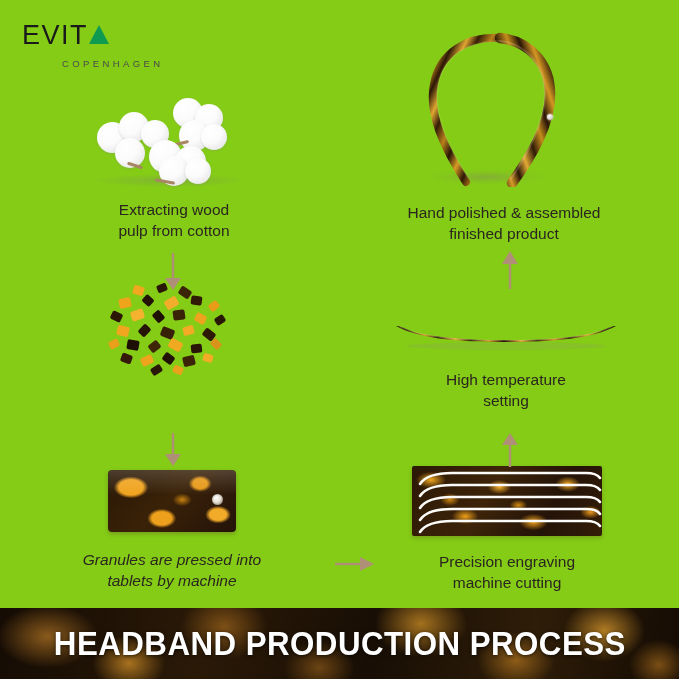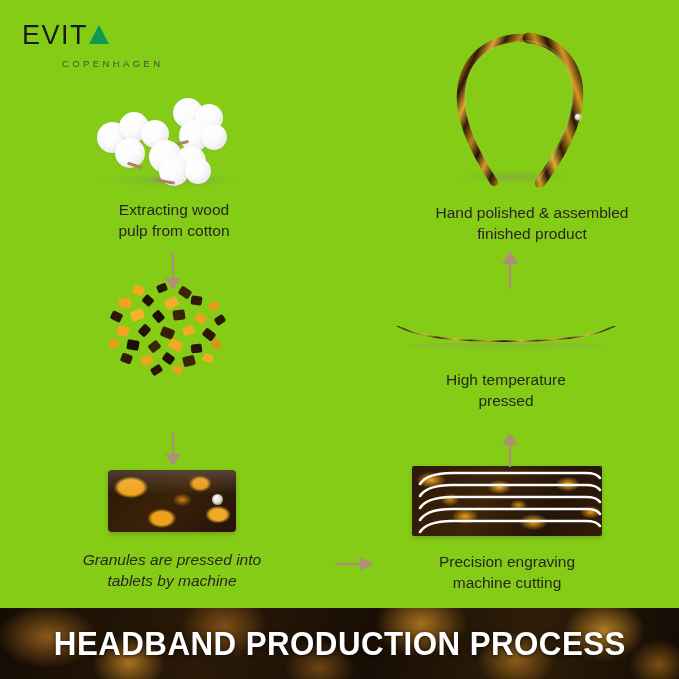--- a/index.html
+++ b/index.html
@@ -237,21 +237,21 @@
       <div class="boll s" style="left:60px; top:44px; width:33px; height:33px;"></div>
       <div class="boll s" style="left:86px; top:50px; width:31px; height:31px;"></div>
       <div class="boll s" style="left:70px; top:60px; width:30px; height:30px;"></div>
       <div class="boll s" style="left:96px; top:62px; width:26px; height:26px;"></div>
       <div class="stem" style="left:66px; top:84px; width:20px; height:3px; transform:rotate(10deg);"></div>
     </div>
     <div class="caption" style="margin-top:12px;">Extracting wood
 pulp from cotton</div>
   </div>
 
-  <div class="step" style="left:442px; top:22px; width:180px;">
+  <div class="step" style="left:414px; top:22px; width:180px;">
     <div class="step-img band-wrap">
       <svg width="180" height="165" viewBox="0 0 180 165">
         <defs>
           <linearGradient id="tortG" x1="0" y1="0" x2="1" y2="1">
             <stop offset="0%" stop-color="#3a2109"></stop>
             <stop offset="9%" stop-color="#c98c1d"></stop>
             <stop offset="17%" stop-color="#2c1806"></stop>
             <stop offset="26%" stop-color="#e0a632"></stop>
             <stop offset="34%" stop-color="#341d07"></stop>
             <stop offset="44%" stop-color="#b8801a"></stop>
@@ -355,21 +355,21 @@
           </linearGradient>
         </defs>
         <ellipse cx="116" cy="34" rx="100" ry="4" fill="rgba(150,140,130,0.16)"></ellipse>
         <path d="M 6 14 C 30 27, 70 30, 116 30 C 162 30, 202 27, 226 14
                  C 222 13, 214 19, 200 22 C 166 28, 140 28, 116 28
                  C 92 28, 66 28, 32 22 C 18 19, 10 13, 6 14 Z" fill="url(#stripG)"></path>
         <path d="M 10 15 C 34 26, 72 28.5, 116 28.5 C 160 28.5, 198 26, 222 15" fill="none" stroke="rgba(255,240,205,0.22)" stroke-width="1.1"></path>
       </svg>
     </div>
     <div class="caption" style="margin-top:14px;">High temperature
-pressed</div>
+setting</div>
   </div>
 
   <div class="step" style="left:108px; top:470px; width:128px;">
     <div class="step-img tablet">
       <div class="tablet-gloss"></div>
       <div class="tablet-hole"></div>
     </div>
     <div class="caption" style="margin-top:18px; margin-left:-44px; width:216px;font-style:italic;">Granules are pressed into
 tablets by machine</div>
   </div>

